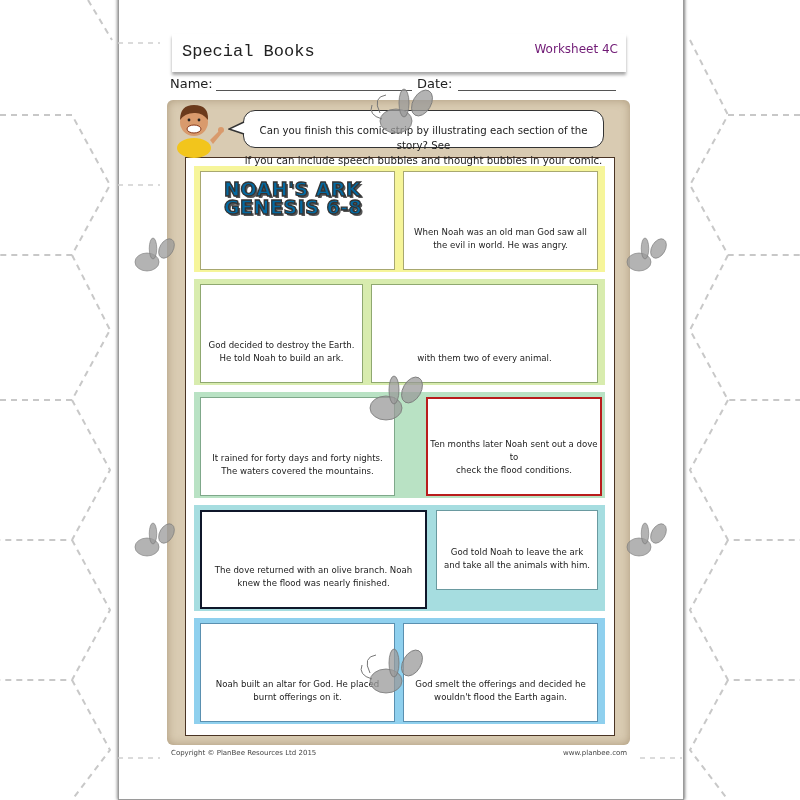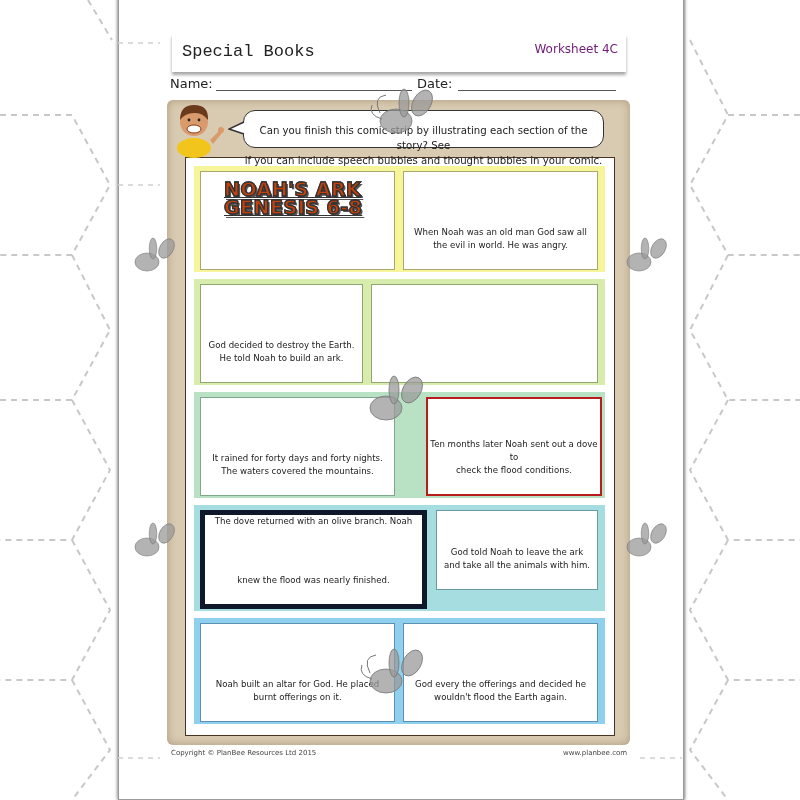--- a/index.html
+++ b/index.html
@@ -53,24 +53,23 @@
   .band { position:absolute; left:194px; width:411px; z-index:5; }
   .panel {
     position:absolute; background:#ffffff; box-sizing:border-box;
     z-index:6; font-size:8.6px; line-height:13px; color:#222; text-align:center;
     display:flex; flex-direction:column; justify-content:flex-end; padding-bottom:17px;
   }
   .panel span { display:block; }
   .title-art {
     position:absolute; left:224px; top:180px; z-index:8;
     font-family:"DejaVu Sans", sans-serif; font-weight:bold;
-    font-size:19px; line-height:18px; color:#c2410c; letter-spacing:0.5px;
+    font-size:19px; line-height:18px; color:#0369a1; letter-spacing:0.5px;
     -webkit-text-stroke:1.3px #333;
     text-shadow: 2px 2px 0 #555;
-    text-decoration: underline;
   }
   .footer-left { position:absolute; left:171px; top:749px; font-size:7px; color:#444; z-index:6; }
   .footer-right { position:absolute; left:563px; top:749px; font-size:7px; color:#444; z-index:6; }
   .moth { position:absolute; z-index:9; pointer-events:none; }
 </style>
 </head>
 <body>
 
 <svg class="hex-bg" viewBox="0 0 800 800">
   <g stroke="#c8c8c8" stroke-width="2" stroke-dasharray="6,5" fill="none">
@@ -151,46 +150,47 @@
 <div class="panel" style="left:403px;top:171px;width:195px;height:99px;border:1px solid #a8a870;">
   <span>When Noah was an old man God saw all</span>
   <span>the evil in world. He was angry.</span>
 </div>
 
 <div class="panel" style="left:200px;top:284px;width:163px;height:99px;border:1px solid #8fa870;">
   <span>God decided to destroy the Earth.</span>
   <span>He told Noah to build an ark.</span>
 </div>
 <div class="panel" style="left:371px;top:284px;width:227px;height:99px;border:1px solid #8fa870;">
+  <span>with them two of every animal.</span>
 </div>
 
 <div class="panel" style="left:200px;top:397px;width:195px;height:99px;border:1px solid #7fa88a;">
   <span>It rained for forty days and forty nights.</span>
   <span>The waters covered the mountains.</span>
 </div>
 <div class="panel" style="left:426px;top:397px;width:176px;height:99px;border:2px solid #b91c1c;">
   <span>Ten months later Noah sent out a dove to</span>
   <span>check the flood conditions.</span>
 </div>
 
-<div class="panel" style="left:200px;top:510px;width:227px;height:99px;border:5px solid #0f172a;justify-content:space-between;">
+<div class="panel" style="left:200px;top:510px;width:227px;height:99px;border:2px solid #0f172a;">
   <span>The dove returned with an olive branch. Noah</span>
   <span>knew the flood was nearly finished.</span>
 </div>
 <div class="panel" style="left:436px;top:510px;width:162px;height:80px;border:1px solid #6a9aa0;">
   <span>God told Noah to leave the ark</span>
   <span>and take all the animals with him.</span>
 </div>
 
 <div class="panel" style="left:200px;top:623px;width:195px;height:99px;border:1px solid #5a90b0;">
   <span>Noah built an altar for God. He placed</span>
   <span>burnt offerings on it.</span>
 </div>
 <div class="panel" style="left:403px;top:623px;width:195px;height:99px;border:1px solid #5a90b0;">
-  <span>God every the offerings and decided he</span>
+  <span>God smelt the offerings and decided he</span>
   <span>wouldn't flood the Earth again.</span>
 </div>
 
 <div class="footer-left">Copyright © PlanBee Resources Ltd 2015</div>
 <div class="footer-right">www.planbee.com</div>
 
 <svg class="moth" style="left:360px;top:85px" width="80" height="60" viewBox="0 0 80 60">
   <g fill="#9a9a9a" fill-opacity="0.75" stroke="#777" stroke-width="0.8">
     <ellipse cx="36" cy="36" rx="16" ry="12"></ellipse>
     <ellipse cx="44" cy="18" rx="5" ry="14"></ellipse>

